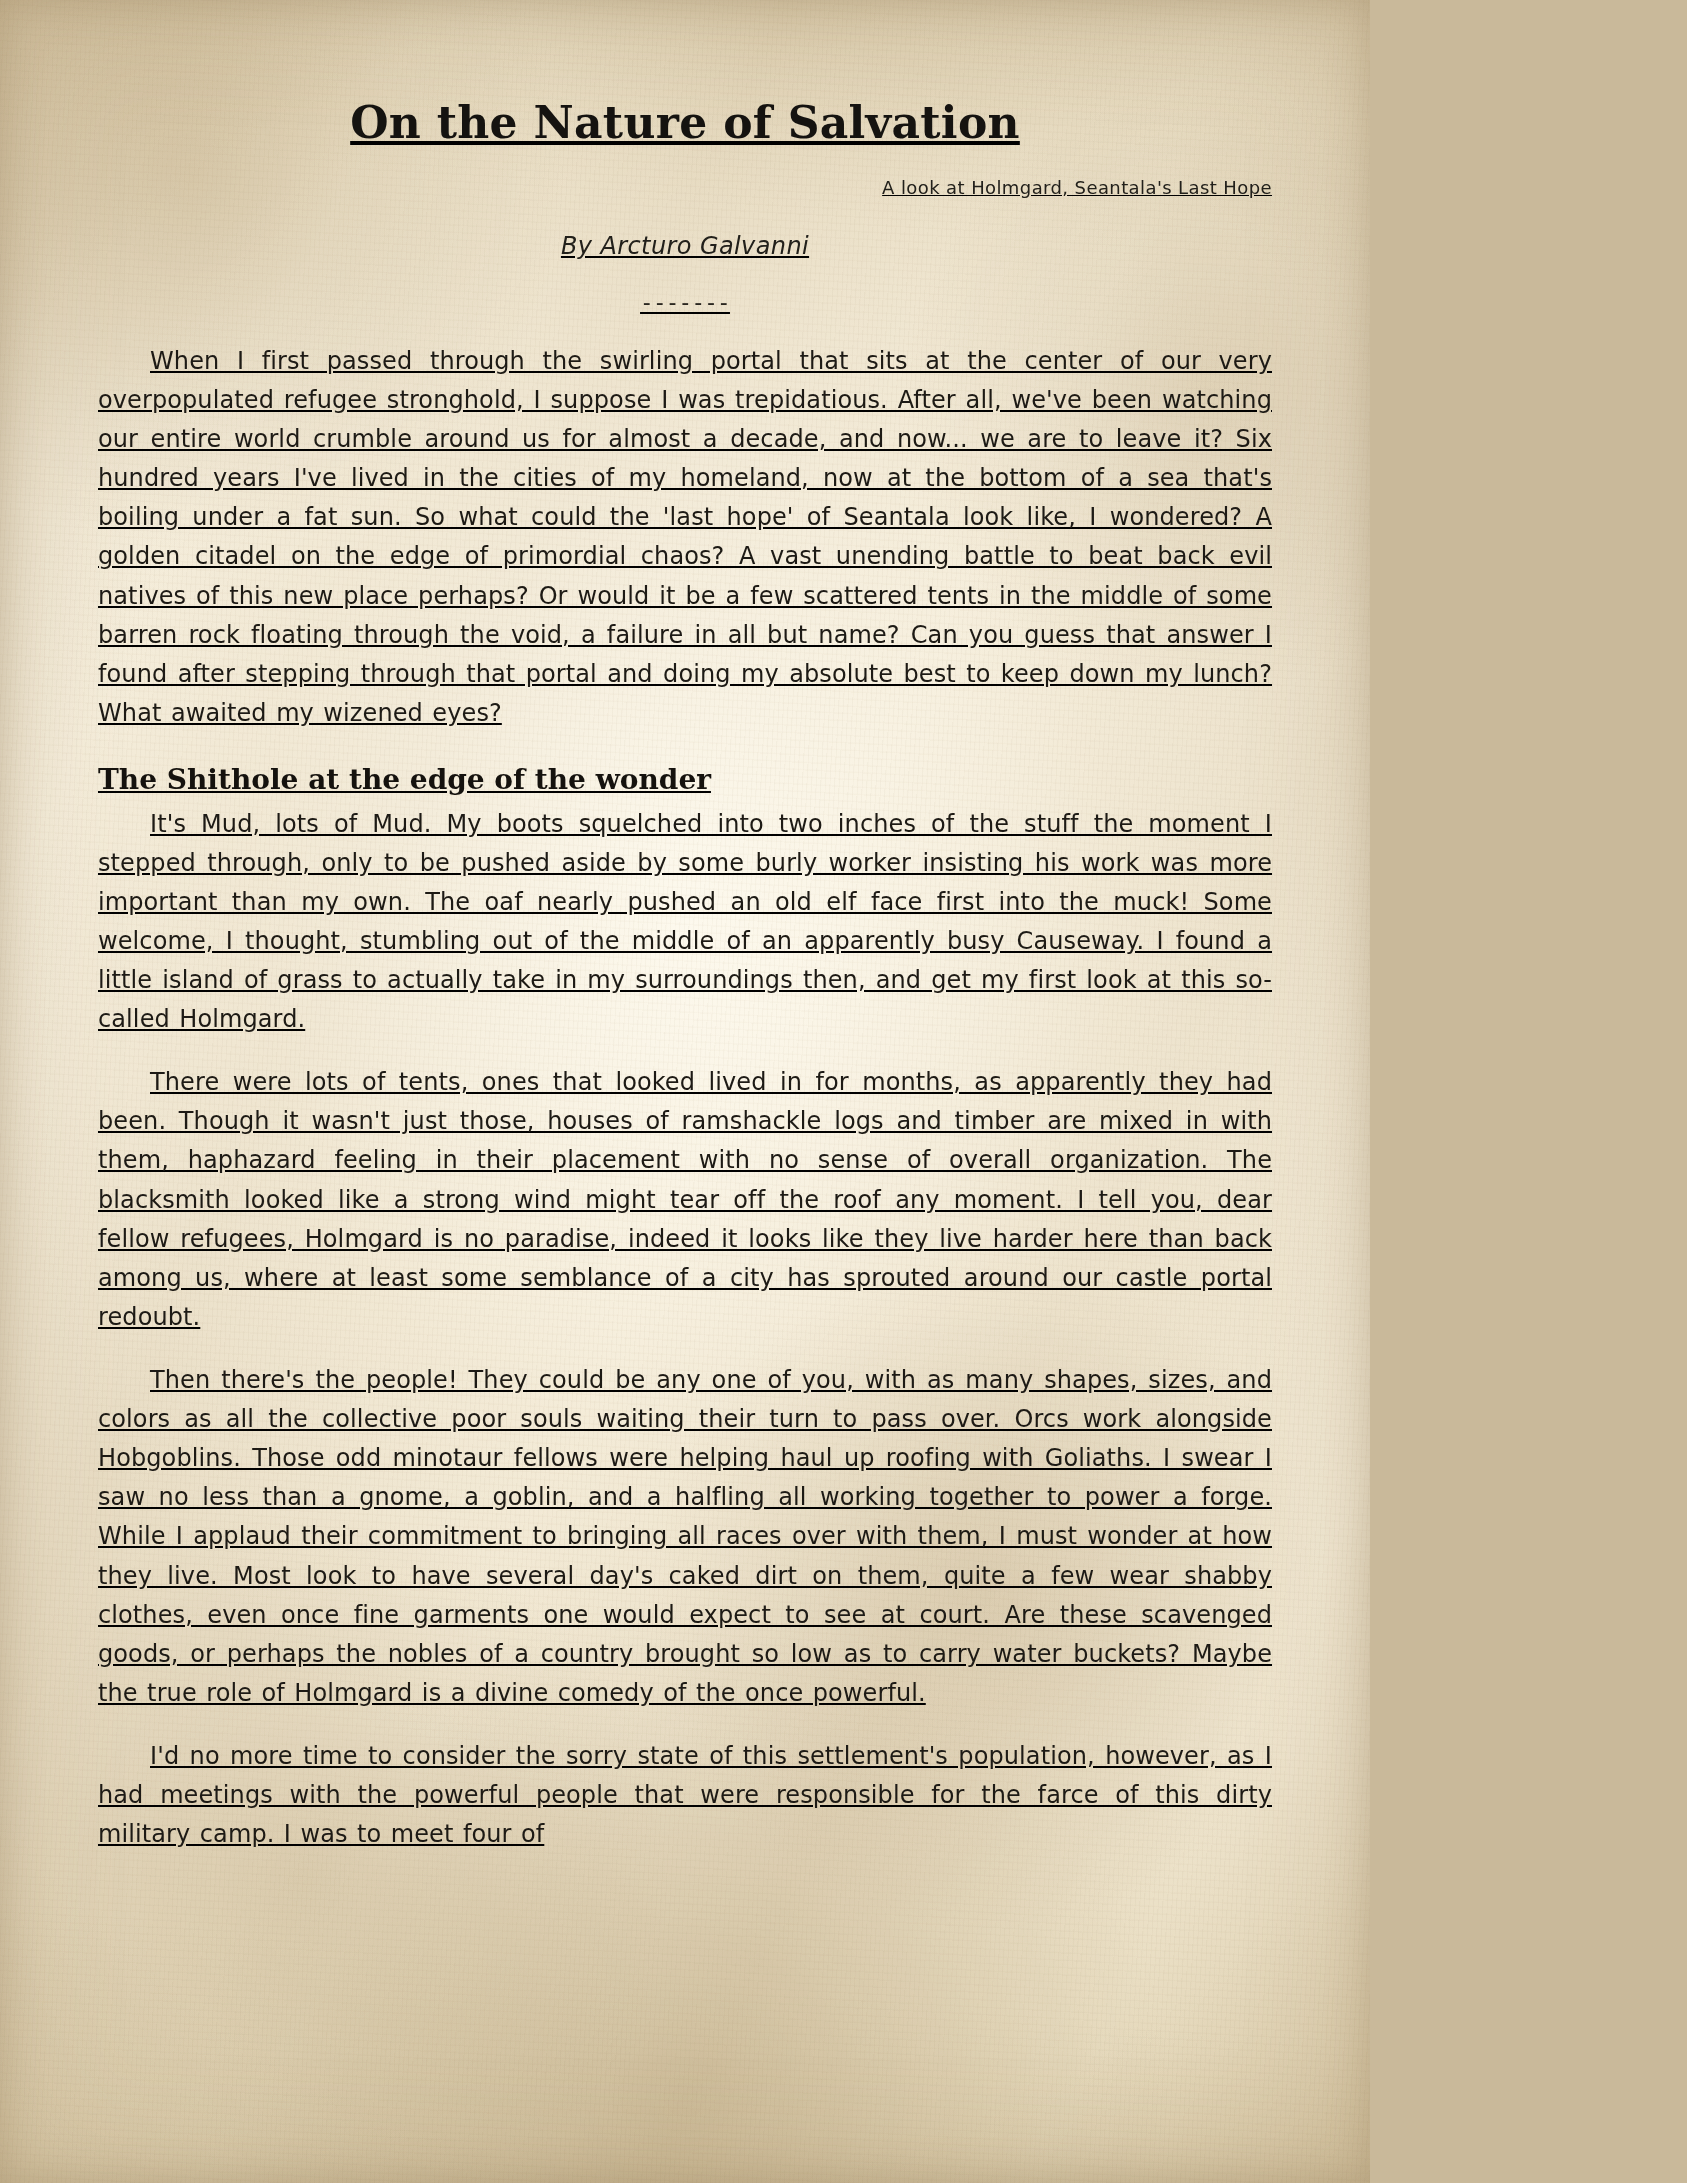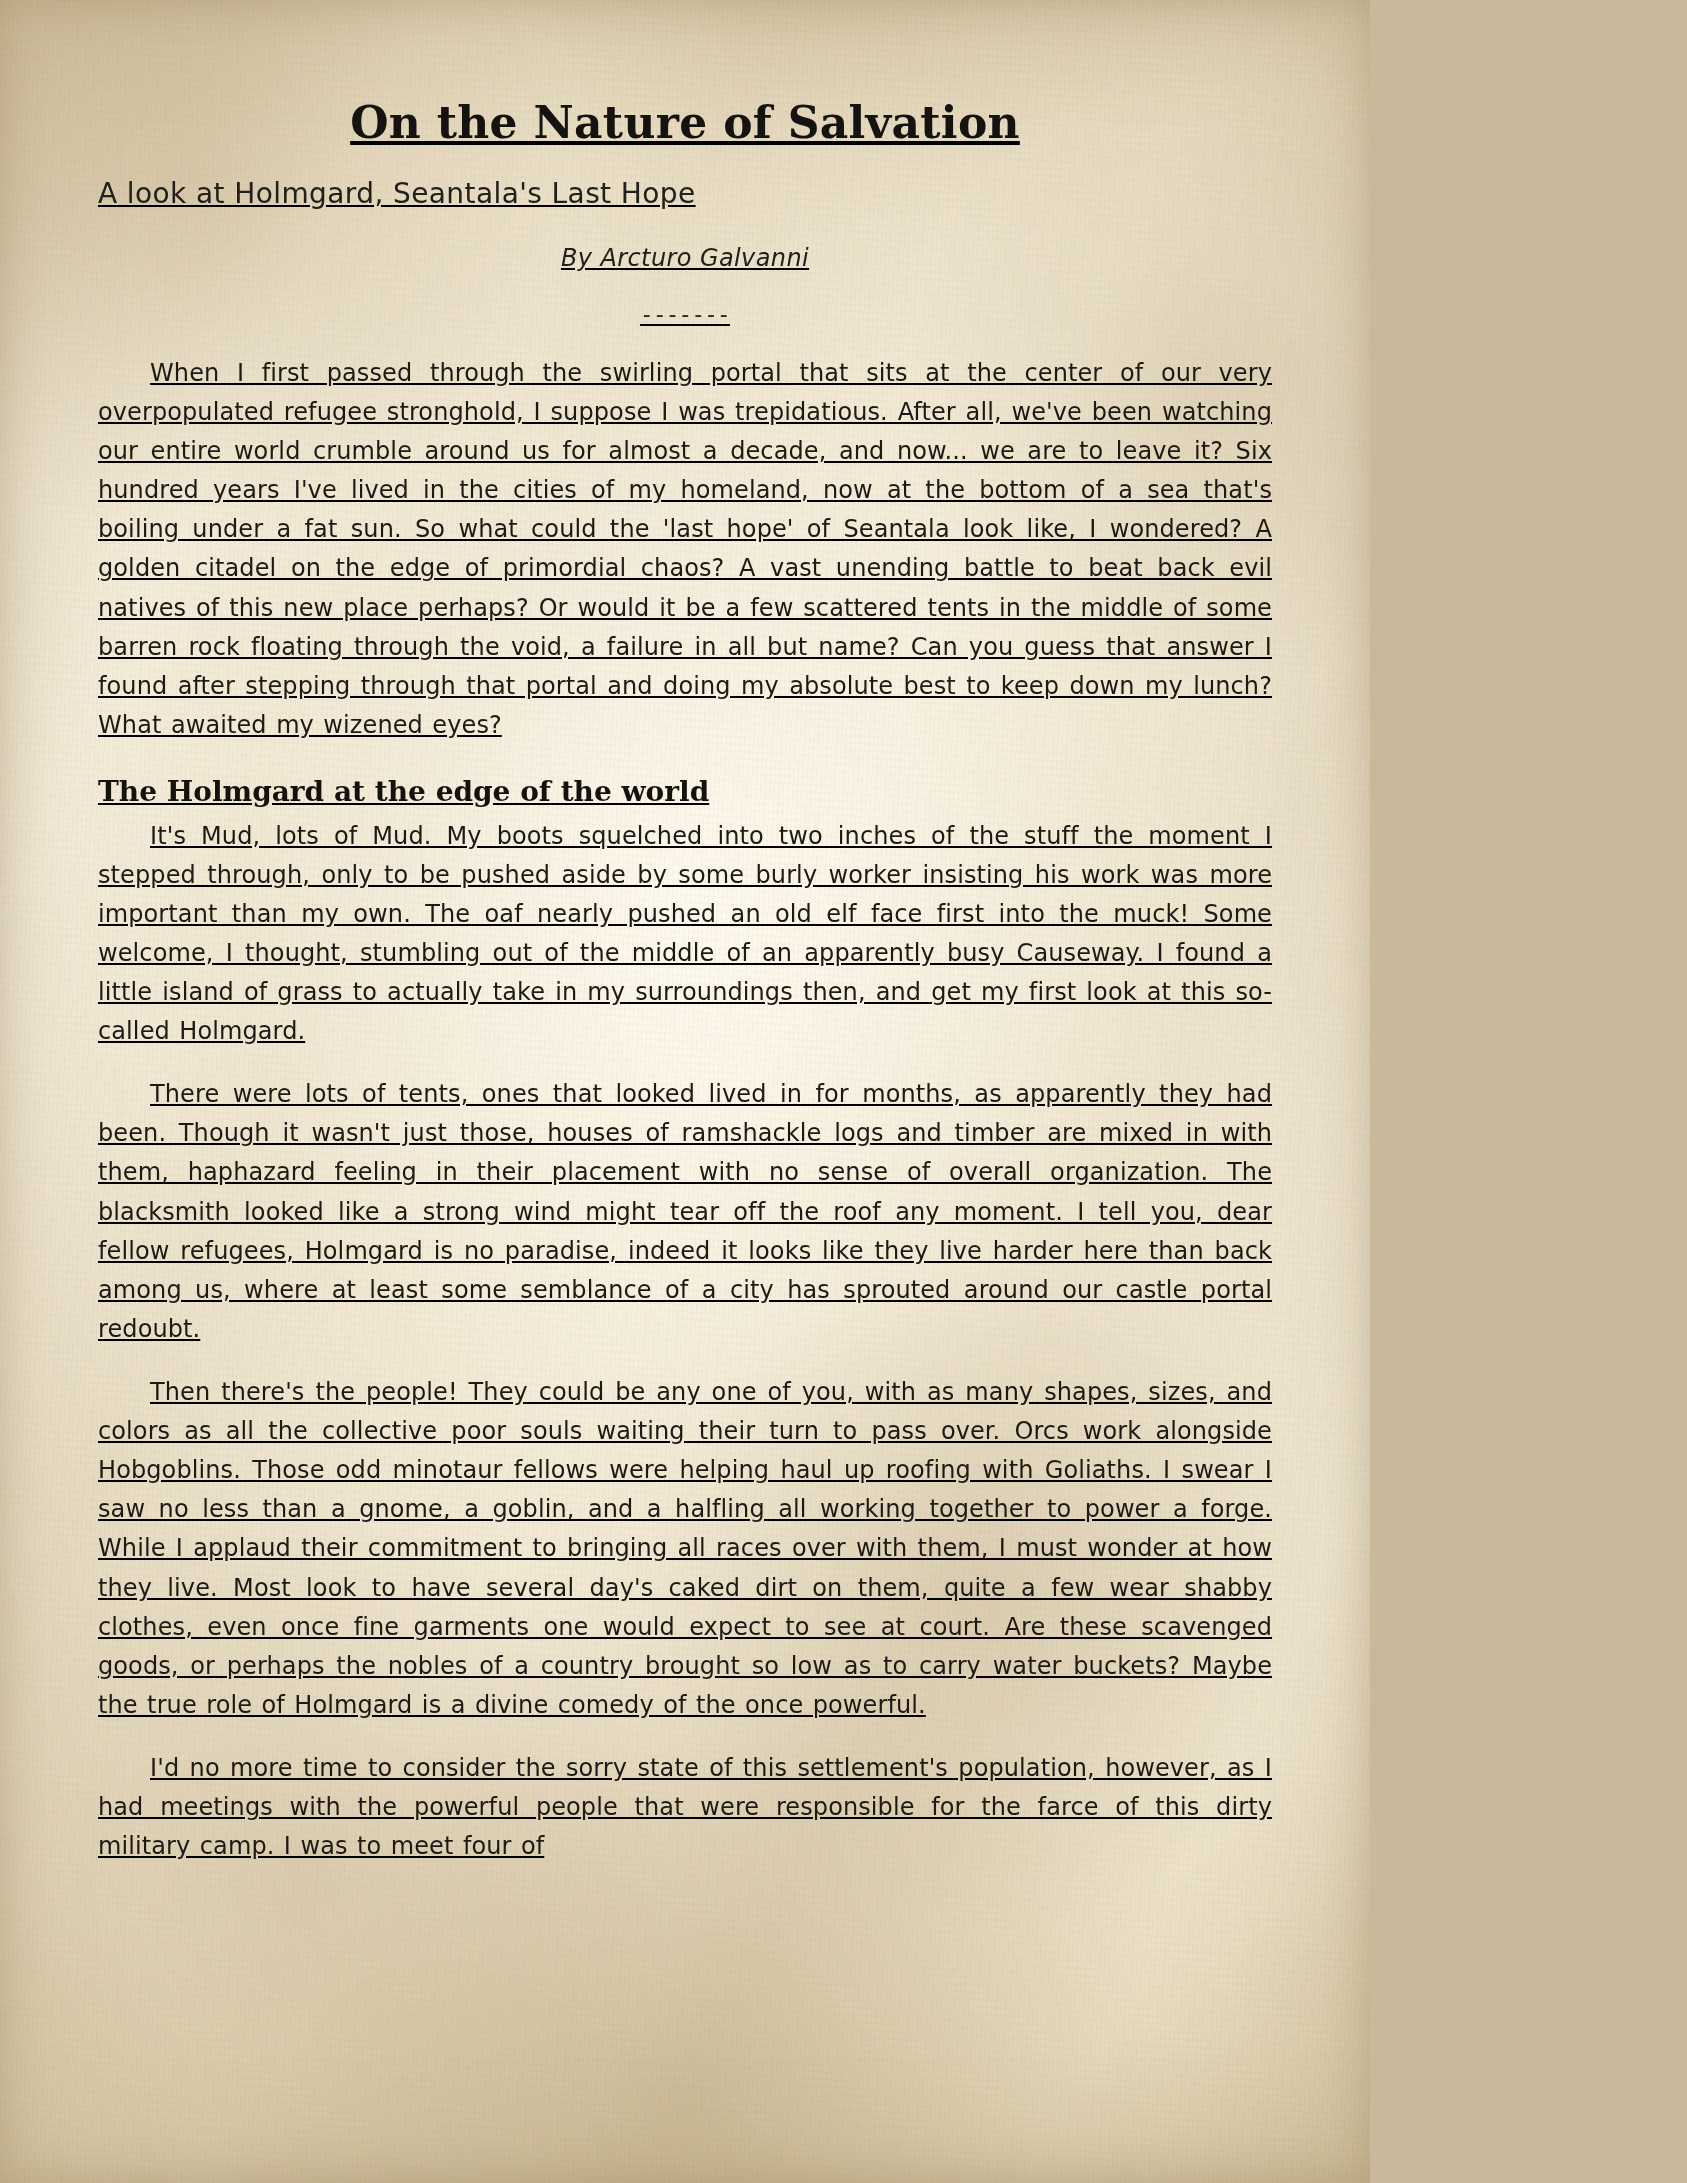--- a/index.html
+++ b/index.html
@@ -68,22 +68,22 @@
     font-size: 44px;
     text-align: center;
     color: #151310;
     letter-spacing: 0.3px;
     margin: 0 0 30px 0;
     line-height: 1.1;
   }
 
   .doc-subtitle {
     font-family: "DejaVu Sans", "Liberation Sans", sans-serif;
-    font-size: 28px;
-    text-align: left;
+    font-size: 18px;
+    text-align: right;
     color: #22201b;
     margin: 0 0 34px 0;
     letter-spacing: 0.4px;
   }
 
   .doc-author {
     font-family: "DejaVu Sans", "Liberation Sans", sans-serif;
     font-style: italic;
     font-size: 24px;
     text-align: center;
@@ -134,21 +134,21 @@
     <h1 class="doc-title">On the Nature of Salvation</h1>
 
     <div class="doc-subtitle">A look at Holmgard, Seantala's Last Hope</div>
 
     <div class="doc-author">By Arcturo Galvanni</div>
 
     <div class="divider">-------</div>
 
     <p class="body-par">When I first passed through the swirling portal that sits at the center of our very overpopulated refugee stronghold, I suppose I was trepidatious. After all, we've been watching our entire world crumble around us for almost a decade, and now... we are to leave it? Six hundred years I've lived in the cities of my homeland, now at the bottom of a sea that's boiling under a fat sun. So what could the 'last hope' of Seantala look like, I wondered? A golden citadel on the edge of primordial chaos? A vast unending battle to beat back evil natives of this new place perhaps? Or would it be a few scattered tents in the middle of some barren rock floating through the void, a failure in all but name? Can you guess that answer I found after stepping through that portal and doing my absolute best to keep down my lunch? What awaited my wizened eyes?</p>
 
-    <h2 class="section-heading">The Holmgard at the edge of the world</h2>
+    <h2 class="section-heading">The Shithole at the edge of the wonder</h2>
 
     <p class="body-par">It's Mud, lots of Mud. My boots squelched into two inches of the stuff the moment I stepped through, only to be pushed aside by some burly worker insisting his work was more important than my own. The oaf nearly pushed an old elf face first into the muck! Some welcome, I thought, stumbling out of the middle of an apparently busy Causeway. I found a little island of grass to actually take in my surroundings then, and get my first look at this so-called Holmgard.</p>
     <p class="body-par">There were lots of tents, ones that looked lived in for months, as apparently they had been. Though it wasn't just those, houses of ramshackle logs and timber are mixed in with them, haphazard feeling in their placement with no sense of overall organization. The blacksmith looked like a strong wind might tear off the roof any moment. I tell you, dear fellow refugees, Holmgard is no paradise, indeed it looks like they live harder here than back among us, where at least some semblance of a city has sprouted around our castle portal redoubt.</p>
     <p class="body-par">Then there's the people! They could be any one of you, with as many shapes, sizes, and colors as all the collective poor souls waiting their turn to pass over. Orcs work alongside Hobgoblins. Those odd minotaur fellows were helping haul up roofing with Goliaths. I swear I saw no less than a gnome, a goblin, and a halfling all working together to power a forge. While I applaud their commitment to bringing all races over with them, I must wonder at how they live. Most look to have several day's caked dirt on them, quite a few wear shabby clothes, even once fine garments one would expect to see at court. Are these scavenged goods, or perhaps the nobles of a country brought so low as to carry water buckets? Maybe the true role of Holmgard is a divine comedy of the once powerful.</p>
     <p class="body-par">I'd no more time to consider the sorry state of this settlement's population, however, as I had meetings with the powerful people that were responsible for the farce of this dirty military camp. I was to meet four of</p>
 
   </div>
 </div>
 
 

